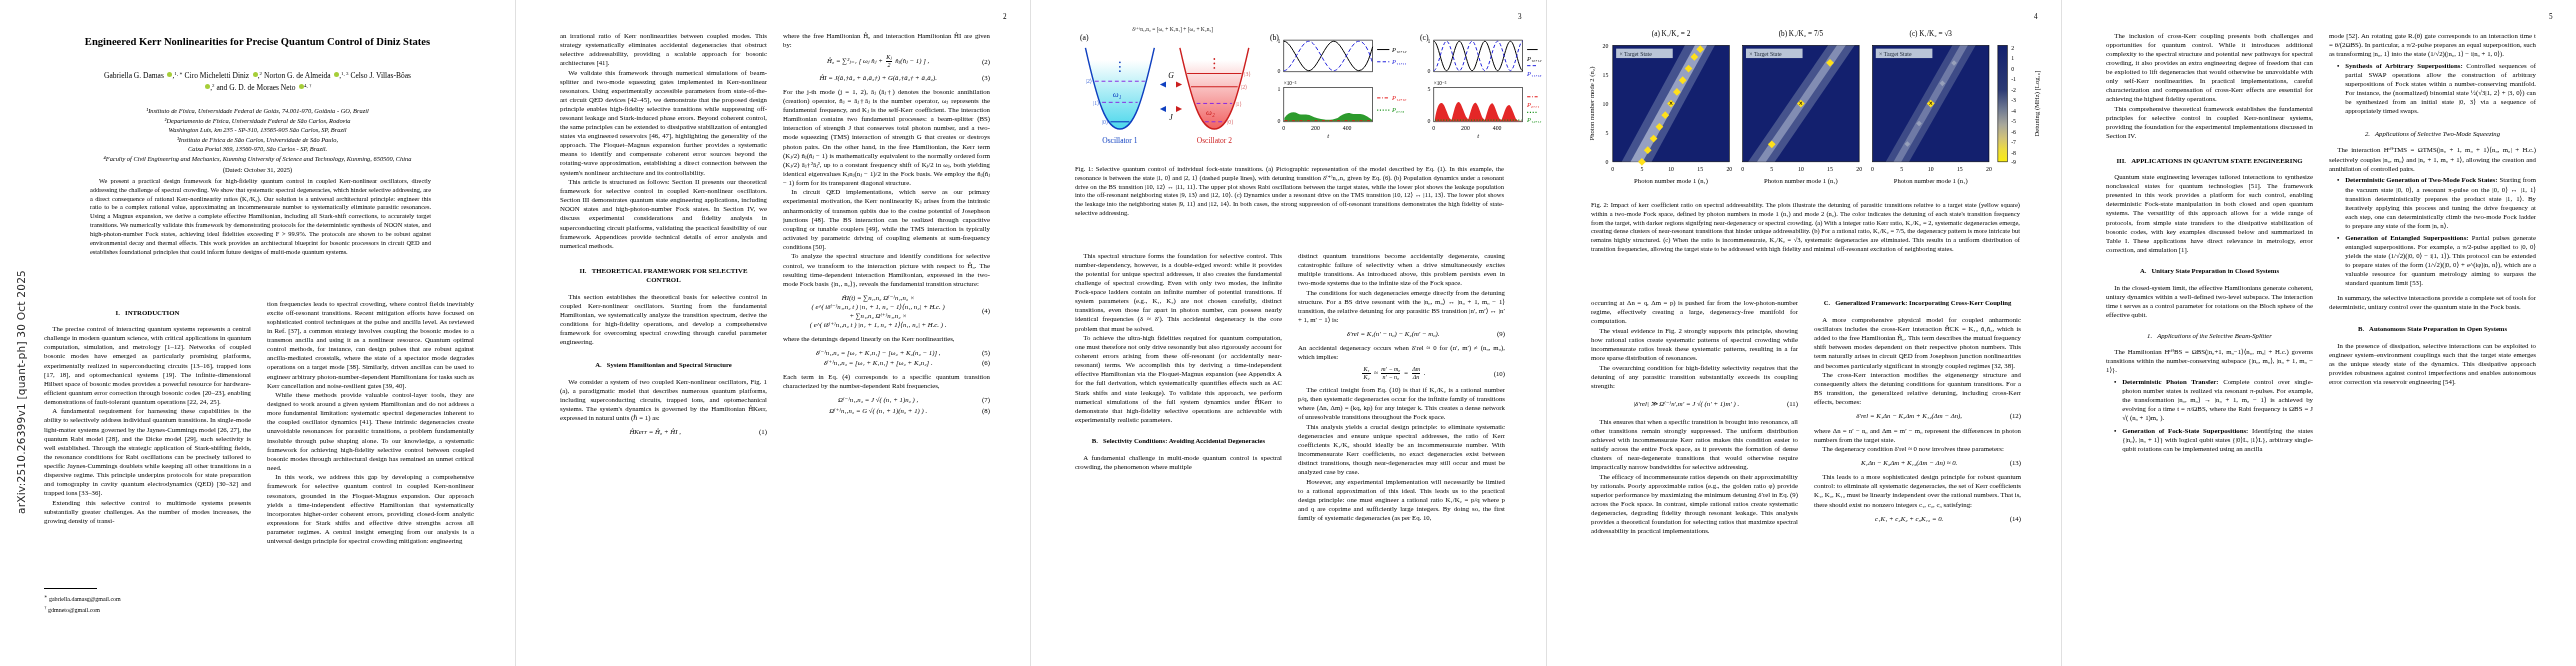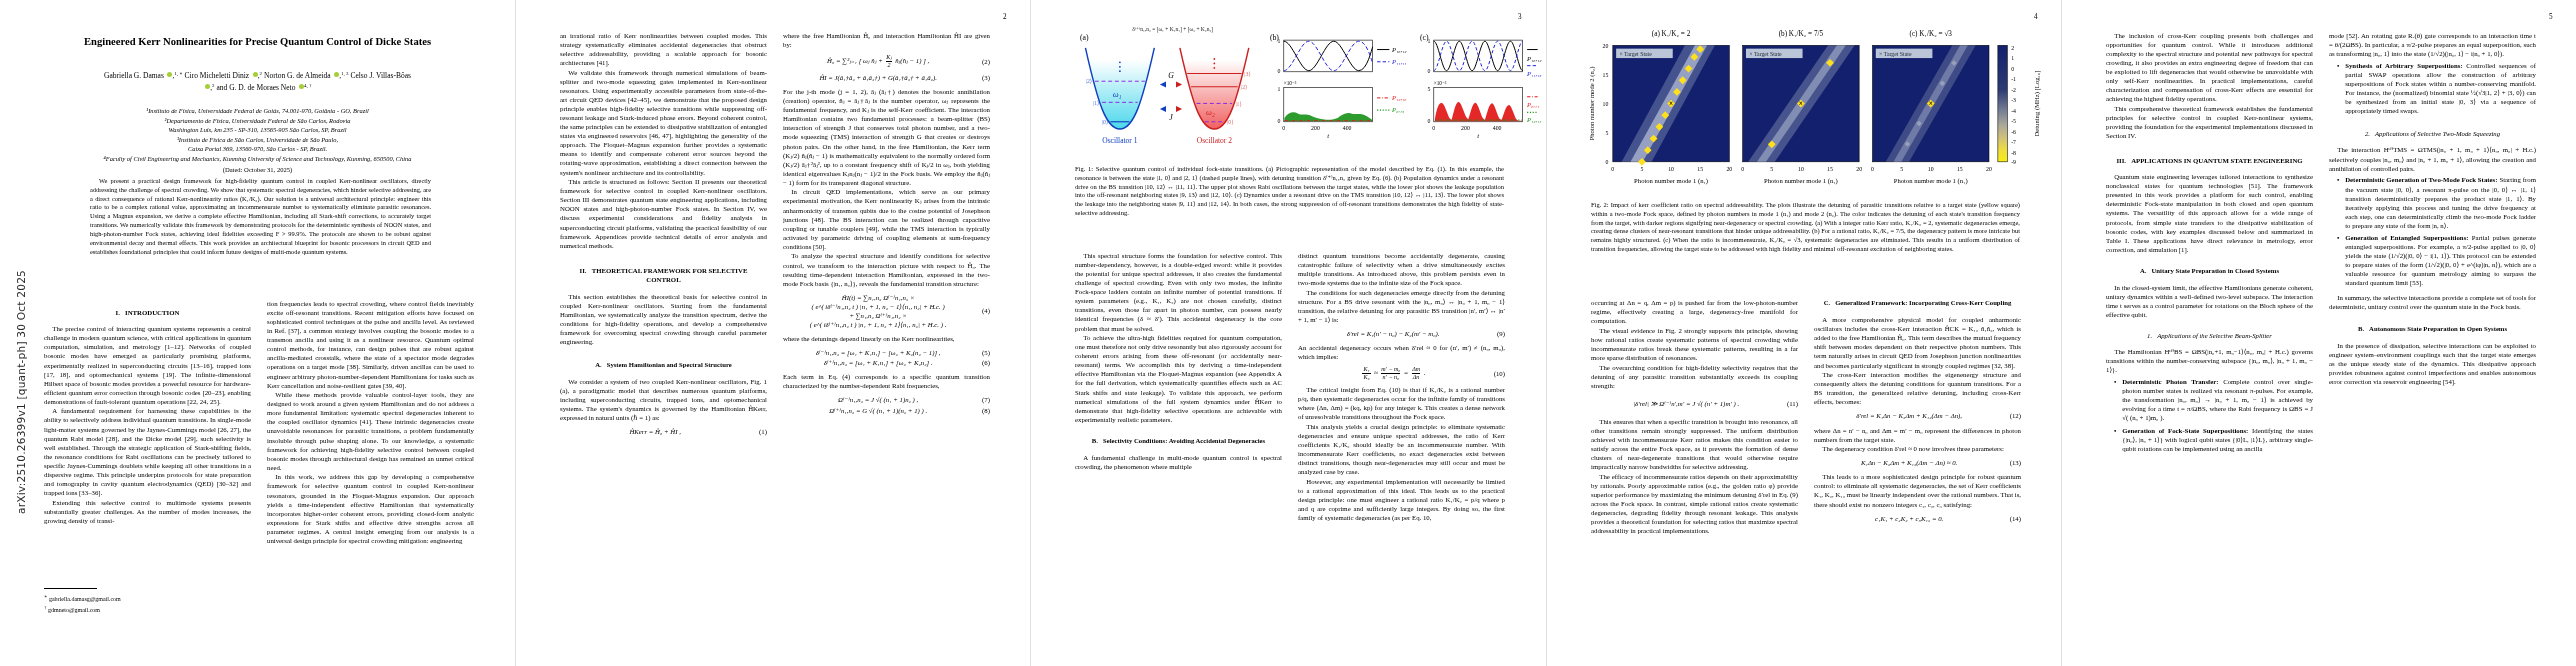--- a/index.html
+++ b/index.html
@@ -34,21 +34,21 @@
   .bullet{position:relative;margin:2.8px 0 3.3px 9px;padding-left:7.2px;}
   .bmark{position:absolute;left:-1.1px;top:0;font-weight:bold;}
   .figwrap{position:absolute;left:0;width:515px;}
   svg text{font-family:"Liberation Serif","DejaVu Serif",serif;}
 </style>
 </head>
 <body>
 
 <div class="page" style="left:0">
   <div class="stamp">arXiv:2510.26399v1  [quant-ph]  30 Oct 2025</div>
-  <div class="title">Engineered Kerr Nonlinearities for Precise Quantum Control of Dicke States</div>
+  <div class="title">Engineered Kerr Nonlinearities for Precise Quantum Control of Diniz States</div>
   <div class="auth">
     <span><span>Gabriella G. Damas </span><span class="orcid"></span><span>,</span><sup>1, ∗</sup></span><span><span> Ciro Micheletti Diniz </span><span class="orcid"></span><span>,</span><sup>2</sup></span><span><span> Norton G. de Almeida </span><span class="orcid"></span><span>,</span><sup>1, 3</sup></span><span><span> Celso J. Villas-Bôas </span><span class="orcid"></span><span>,</span><sup>2</sup></span><span><span> and G. D. de Moraes Neto </span><span class="orcid"></span><span></span><sup>4, †</sup></span>
   </div>
   <div class="affil">
     <span class="aff">¹Instituto de Física, Universidade Federal de Goiás, 74.001-970, Goiânia - GO, Brazil</span>
     <span class="aff">²Departamento de Física, Universidade Federal de São Carlos, Rodovia</span>
     <span class="aff">Washington Luís, km 235 - SP-310, 13565-905 São Carlos, SP, Brazil</span>
     <span class="aff">³Instituto de Física de São Carlos, Universidade de São Paulo,</span>
     <span class="aff">Caixa Portal 369, 13560-970, São Carlos - SP, Brazil.</span>
     <span class="aff">⁴Faculty of Civil Engineering and Mechanics, Kunming University of Science and Technology, Kunming, 650500, China</span>

